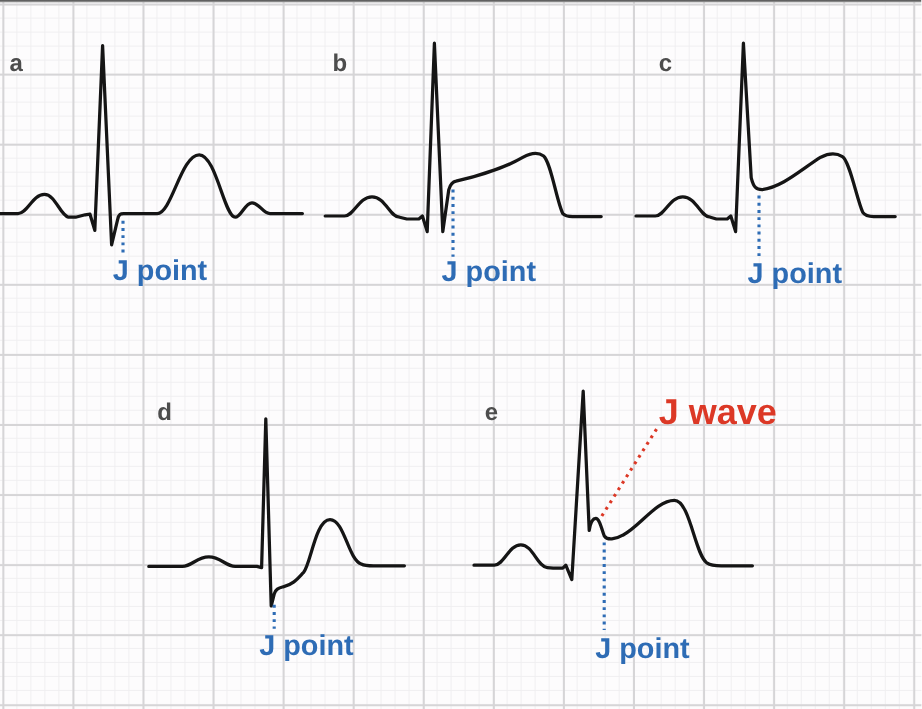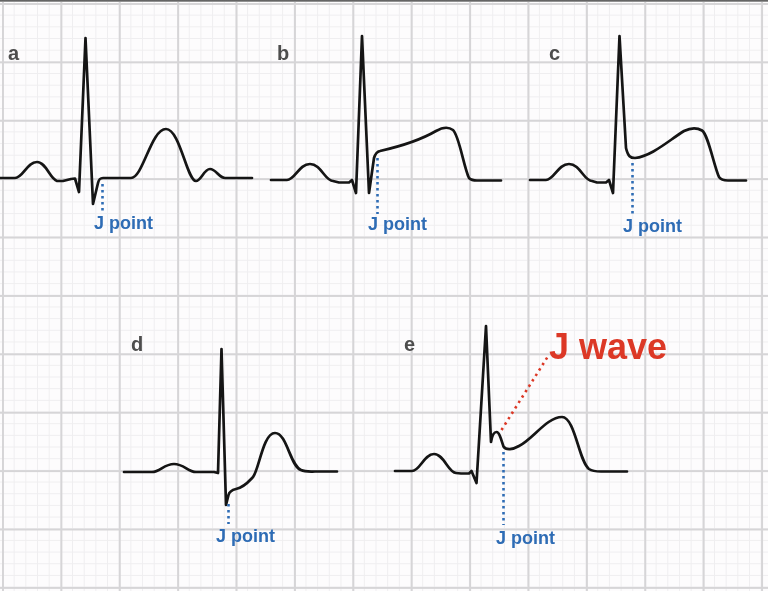--- a/index.html
+++ b/index.html
@@ -65,26 +65,26 @@
     z-index: 4;
     white-space: nowrap;
     line-height: 1;
   }
   .letter {
     font-size: 20px;
     font-weight: 700;
     color: #4d4d4d;
   }
   .jpoint {
-    font-size: 18px;
+    font-size: 24px;
     font-weight: 700;
     color: #2e6cb5;
   }
   .jwave {
-    font-size: 36px;
+    font-size: 30px;
     font-weight: 700;
     color: #dc3826;
   }
 </style>
 </head>
 <body>
 
 <div class="canvas">
 
   <div class="top-edge"></div>

